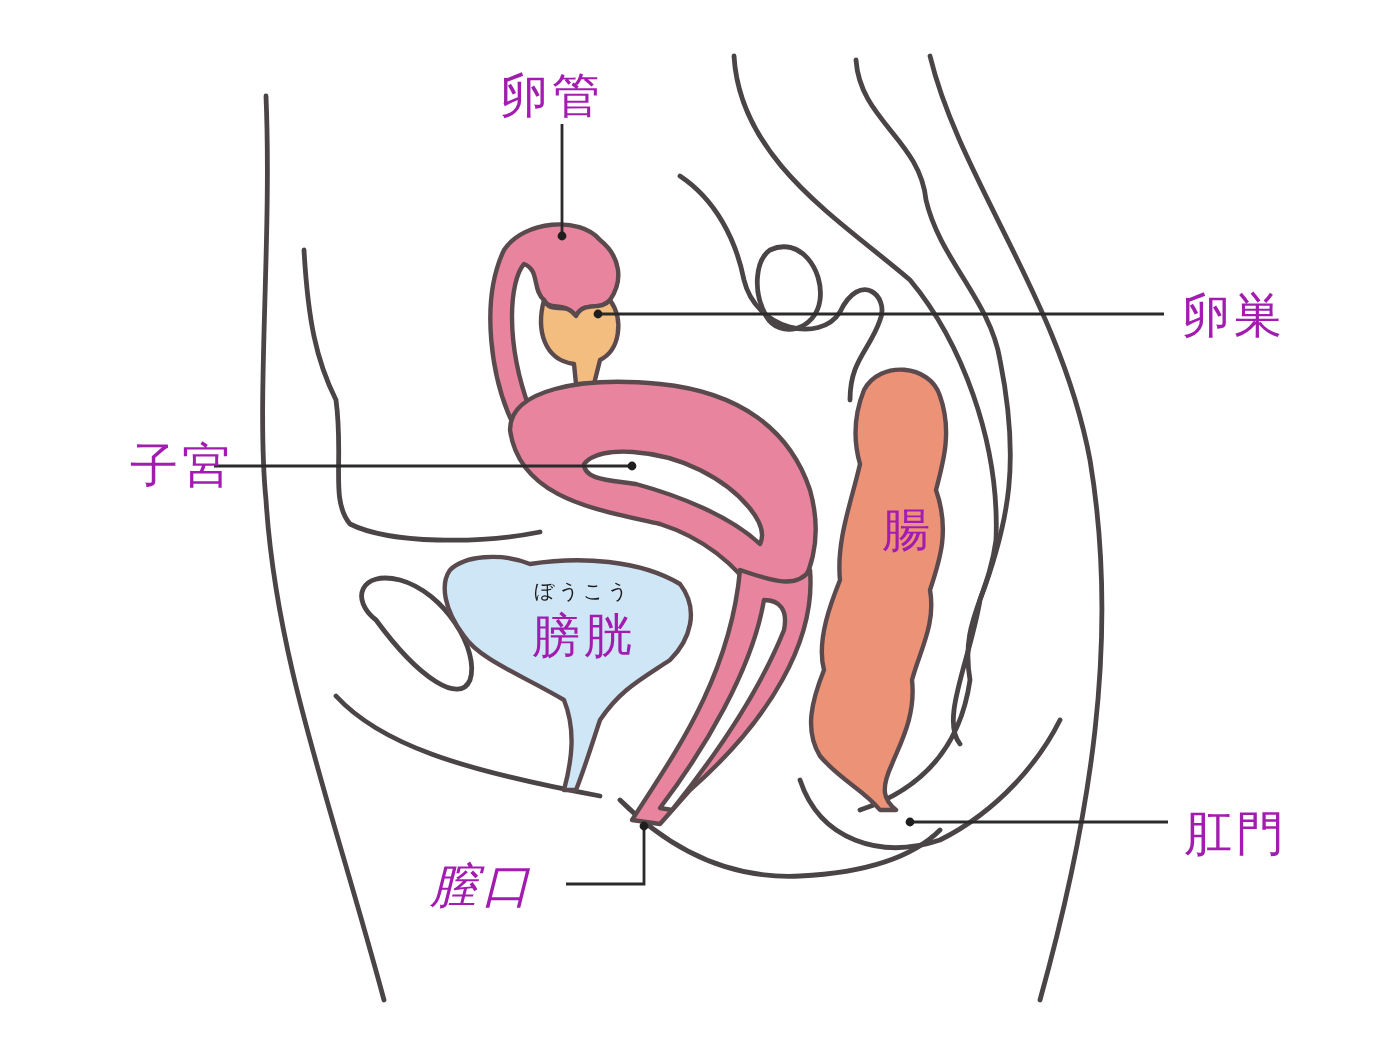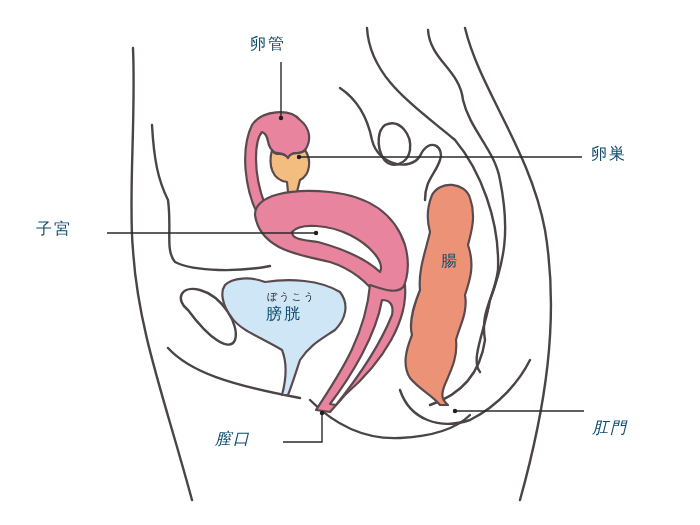--- a/index.html
+++ b/index.html
@@ -2,21 +2,21 @@
 <html><head>
   <meta charset="utf-8">
   <style>
     html, body { margin: 0; padding: 0; background: #ffffff; }
     body { width: 700px; height: 525px; overflow: hidden; position: relative; font-family: "DejaVu Sans", sans-serif; }
     #diagram { position: absolute; left: 0; top: 0; width: 700px; height: 525px; }
     .outline { fill: none; stroke: #4a4446; stroke-width: 2.4; stroke-linecap: round; stroke-linejoin: round; }
     .organ-stroke { stroke: #5a4a4e; stroke-width: 2.2; stroke-linejoin: round; }
     .leader { stroke: #2a2a2a; stroke-width: 1.4; fill: none; }
     .dot { fill: #1e1e1e; }
-    .label { position: absolute; color: #0c4a6e; font-size: 16px; letter-spacing: 2px; white-space: nowrap; line-height: 1; }
+    .label { position: absolute; color: #a21caf; font-size: 24px; letter-spacing: 2px; white-space: nowrap; line-height: 1; }
     .ruby { position: absolute; color: #1c1c1c; font-size: 10px; letter-spacing: 2px; white-space: nowrap; line-height: 1; }
   </style>
 </head>
 <body>
 
 <div id="diagram-root">
   <svg id="diagram" viewBox="0 0 700 525">
 
     <path class="outline" d="M133 48 C136 120 128 200 133 250 C138 330 165 400 192 500"></path>
     <path class="outline" d="M152 125 C154 160 158 180 168 200 C172 230 165 250 175 262 C195 272 240 272 270 266"></path>
@@ -57,19 +57,19 @@
 
     <polyline class="leader" points="283,442 322,442 322,413"></polyline>
     <circle class="dot" cx="322" cy="413" r="2.2"></circle>
 
     <line class="leader" x1="455" y1="411" x2="584" y2="411"></line>
     <circle class="dot" cx="455" cy="411" r="2.2"></circle>
   </svg>
 
   <div class="label" style="left:250px; top:36px;">卵管</div>
   <div class="label" style="left:591px; top:146px;text-align:right;">卵巣</div>
-  <div class="label" style="left:36px; top:221px;">子宮</div>
+  <div class="label" style="left:65px; top:221px;">子宮</div>
   <div class="label" style="left:441px; top:253px;">腸</div>
   <div class="ruby" style="left:267px; top:292px;">ぼうこう</div>
   <div class="label" style="left:266px; top:306px;">膀胱</div>
   <div class="label" style="left:215px; top:431px;font-style:italic;">膣口</div>
-  <div class="label" style="left:592px; top:420px;font-style:italic;">肛門</div>
+  <div class="label" style="left:592px; top:405px;">肛門</div>
 </div>
 
 </body></html>

